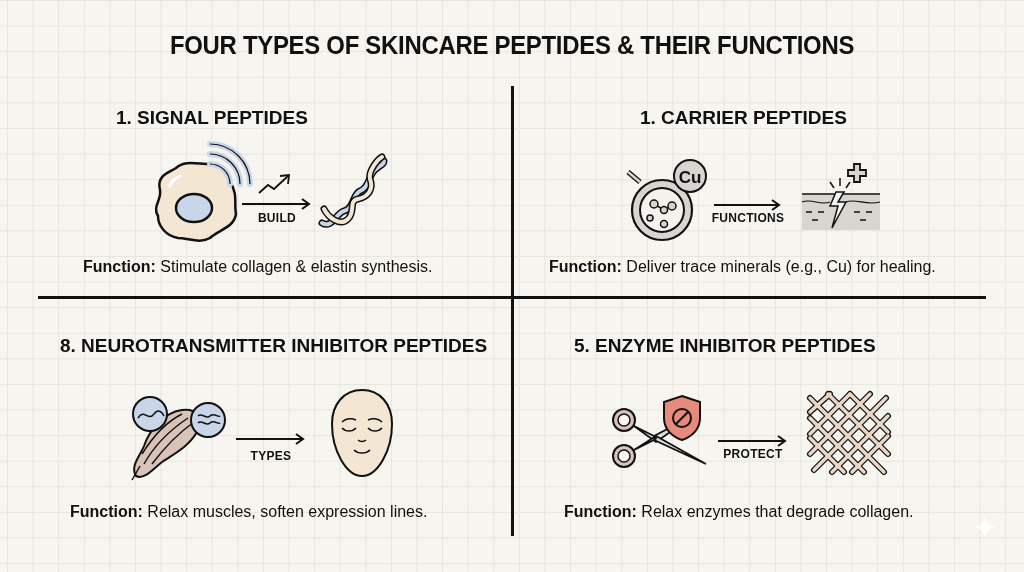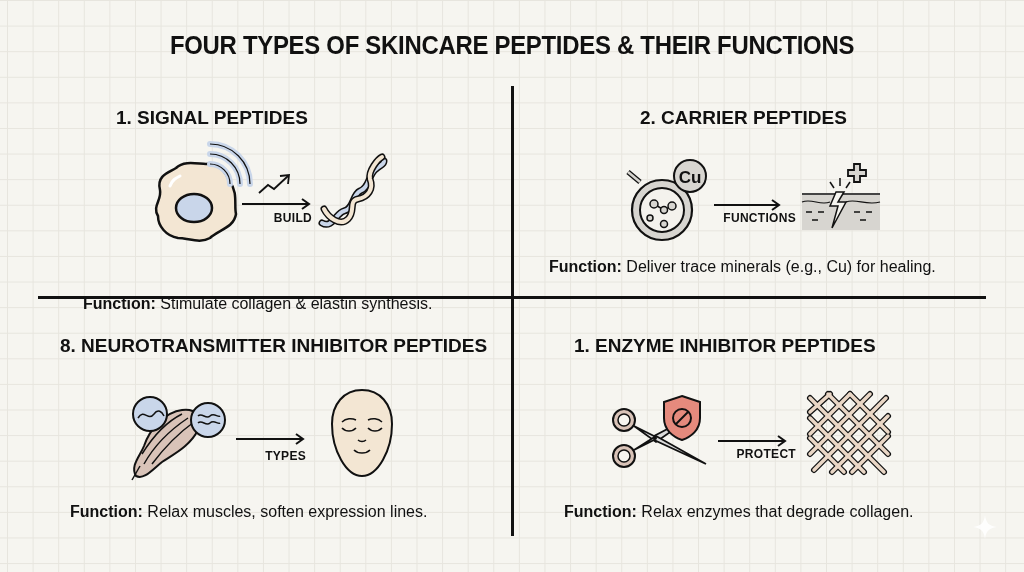--- a/index.html
+++ b/index.html
@@ -18,21 +18,21 @@
     position:absolute; left:0; top:30px; width:1024px; text-align:center;
     font-size:26px; font-weight:bold; letter-spacing:-0.3px;
     transform:scaleX(0.92); transform-origin:center;
   }
   .vline { position:absolute; left:511px; top:86px; width:3px; height:450px; background:#111; }
   .hline { position:absolute; left:38px; top:296px; width:948px; height:3px; background:#111; }
   .q-title { position:absolute; font-size:19px; font-weight:bold; white-space:nowrap;margin-top:16px; }
   .q-func { position:absolute; font-size:16px; white-space:nowrap; }
   .q-func b { font-weight:bold; }
   .arrow { position:absolute; }
-  .arrow-label { position:absolute; font-size:12px; font-weight:bold; text-align:right; letter-spacing:0.3px; }
+  .arrow-label { position:absolute; font-size:12px; font-weight:bold; text-align:center; letter-spacing:0.3px; }
   svg { position:absolute; overflow:visible; }
   .sparkle { position:absolute; left:973px; top:515px; width:24px; height:24px; }
 </style>
 </head>
 <body>
 
 <div class="title">FOUR TYPES OF SKINCARE PEPTIDES &amp; THEIR FUNCTIONS</div>
 
 <div class="vline"></div>
 <div class="hline"></div>
@@ -63,28 +63,28 @@
   </svg>
   <div class="arrow-label" style="left:242px; top:211px; width:70px;">BUILD</div>
 
   <svg style="left:318px; top:155px;" width="70" height="78" viewBox="0 0 70 78">
     <path d="M4,68 C14,74 18,58 26,56 C36,54 34,40 42,36 C52,32 50,20 58,14 C62,10 66,10 66,6" fill="none" stroke="#111" stroke-width="7" stroke-linecap="round"></path>
     <path d="M4,68 C14,74 18,58 26,56 C36,54 34,40 42,36 C52,32 50,20 58,14 C62,10 66,10 66,6" fill="none" stroke="#c9d6ea" stroke-width="4" stroke-linecap="round"></path>
     <path d="M6,54 C10,62 22,72 30,64 C38,56 30,46 40,44 C50,42 56,34 52,24 C50,16 60,4 64,2" fill="none" stroke="#111" stroke-width="7" stroke-linecap="round"></path>
     <path d="M6,54 C10,62 22,72 30,64 C38,56 30,46 40,44 C50,42 56,34 52,24 C50,16 60,4 64,2" fill="none" stroke="#f3e6d3" stroke-width="4" stroke-linecap="round"></path>
   </svg>
 
-  <div class="q-func" style="left:83px; top:258px;margin-top:37px;">
+  <div class="q-func" style="left:83px; top:258px;">
     <b>Function:</b>
     <span>Stimulate collagen &amp; elastin synthesis.</span>
   </div>
 </div>
 
 <div>
-  <div class="q-title" style="left:640px; top:91px;">2. CARRIER PEPTIDES</div>
+  <div class="q-title" style="left:640px; top:91px;">1. CARRIER PEPTIDES</div>
 
   <svg style="left:626px; top:158px;" width="90" height="86" viewBox="0 0 90 86">
     <line x1="2" y1="14" x2="14" y2="24" stroke="#111" stroke-width="5"></line>
     <line x1="2" y1="14" x2="14" y2="24" stroke="#d7d5d0" stroke-width="2.5"></line>
     <circle cx="36" cy="52" r="30" fill="#d7d5d0" stroke="#111" stroke-width="2.2"></circle>
     <circle cx="36" cy="52" r="22" fill="#f4f2ed" stroke="#111" stroke-width="2"></circle>
     <line x1="28" y1="46" x2="38" y2="52" stroke="#111" stroke-width="1.5"></line>
     <line x1="38" y1="52" x2="46" y2="48" stroke="#111" stroke-width="1.5"></line>
     <circle cx="28" cy="46" r="4" fill="#d7d5d0" stroke="#111" stroke-width="1.5"></circle>
     <circle cx="38" cy="52" r="3.5" fill="#d7d5d0" stroke="#111" stroke-width="1.5"></circle>
@@ -156,21 +156,21 @@
     <path d="M24,62 C28,66 36,66 40,62" fill="none" stroke="#111" stroke-width="1.6"></path>
   </svg>
 
   <div class="q-func" style="left:70px; top:503px;">
     <b>Function:</b>
     <span>Relax muscles, soften expression lines.</span>
   </div>
 </div>
 
 <div>
-  <div class="q-title" style="left:574px; top:319px;">1. ENZYME INHIBITOR PEPTIDES</div>
+  <div class="q-title" style="left:574px; top:319px;">5. ENZYME INHIBITOR PEPTIDES</div>
 
   <svg style="left:610px; top:402px;" width="100" height="68" viewBox="0 0 100 68">
     <circle cx="14" cy="18" r="11" fill="#d9c3b8" stroke="#111" stroke-width="2"></circle>
     <circle cx="14" cy="18" r="6" fill="#f6f5f0" stroke="#111" stroke-width="1.5"></circle>
     <circle cx="14" cy="54" r="11" fill="#d9c3b8" stroke="#111" stroke-width="2"></circle>
     <circle cx="14" cy="54" r="6" fill="#f6f5f0" stroke="#111" stroke-width="1.5"></circle>
     <path d="M24,24 L44,34 L86,12 L46,40 Z" fill="#dcdcdc" stroke="#111" stroke-width="1.8"></path>
     <path d="M24,48 L44,38 L96,62 L46,34 Z" fill="#dcdcdc" stroke="#111" stroke-width="1.8"></path>
     <circle cx="45" cy="36" r="2" fill="#111"></circle>
   </svg>

